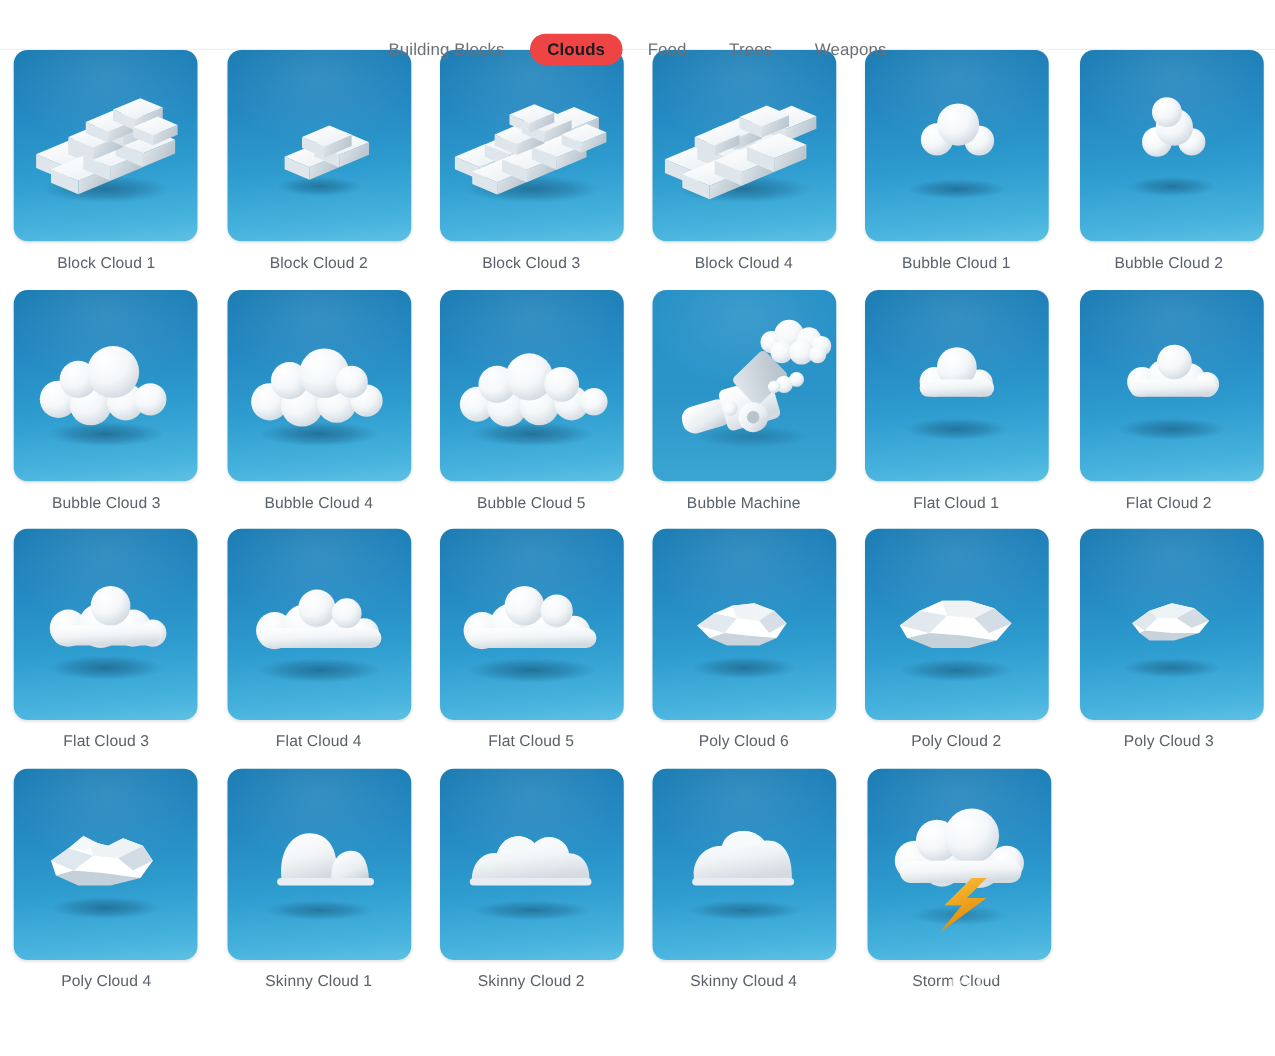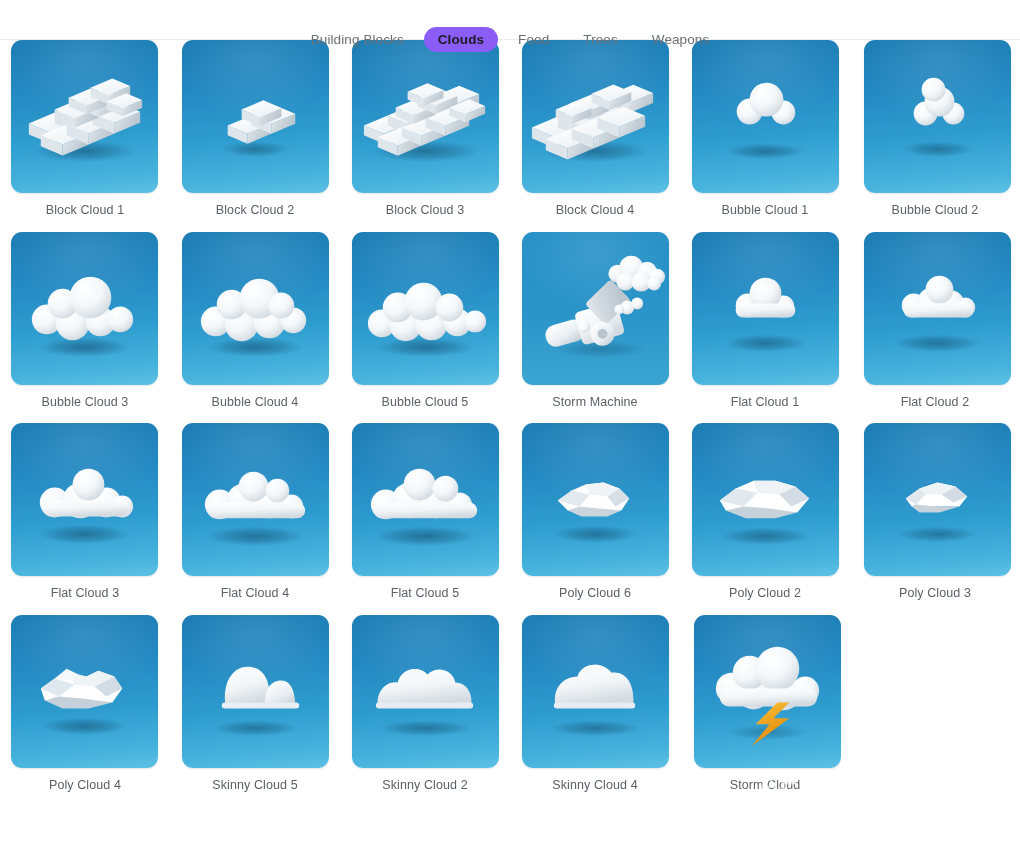--- a/index.html
+++ b/index.html
@@ -32,21 +32,21 @@
     color: #6b7077;
     padding: 6px 14px;
     border-radius: 14px;
     line-height: 1;
     white-space: nowrap;
     cursor: pointer;
     letter-spacing: .1px;
     margin-top: 40px;
   }
   .tab.active {
-    background: #8b5cf6;
+    background: #ef4444;
     color: #1b1d20;
     font-weight: bold;
   }
 
   
   #grid {
     position: relative;
     width: 1020px;
     padding: 0;
   }
@@ -353,21 +353,21 @@
             <circle cx="98" cy="78" r="5" fill="url(#gBall)"></circle>
             <circle cx="96" cy="42" r="9" fill="url(#gBall)"></circle>
             <circle cx="110" cy="36" r="12" fill="url(#gBall)"></circle>
             <circle cx="126" cy="40" r="10" fill="url(#gBall)"></circle>
             <circle cx="136" cy="45" r="8" fill="url(#gBall)"></circle>
             <circle cx="104" cy="50" r="9" fill="url(#gBall)"></circle>
             <circle cx="120" cy="50" r="10" fill="url(#gBall)"></circle>
             <circle cx="133" cy="52" r="7" fill="url(#gBall)"></circle>
           </svg>
         </div>
-        <div class="label">Storm Machine</div>
+        <div class="label">Bubble Machine</div>
       </div>
       <div class="cell">
         <div class="tile">
           <svg class="art" viewBox="0 0 148 154" preserveAspectRatio="xMidYMid meet">
             <ellipse cx="74" cy="112" rx="42" ry="9" fill="url(#gShadow)" opacity="0.85"></ellipse>
             <circle cx="56" cy="74" r="12" fill="url(#gBall)"></circle>
             <circle cx="92" cy="75" r="11" fill="url(#gBall)"></circle>
             <circle cx="74" cy="62" r="16" fill="url(#gBall)"></circle>
             <rect x="44" y="72" width="60" height="14" rx="7" fill="url(#gWhite)"></rect>
           </svg>
@@ -491,21 +491,21 @@
       </div>
       <div class="cell">
         <div class="tile">
           <svg class="art" viewBox="0 0 148 154" preserveAspectRatio="xMidYMid meet">
             <ellipse cx="74" cy="114" rx="44" ry="8" fill="url(#gShadow)" opacity="0.8"></ellipse>
             <path d="M44,92 C40,70 50,52 66,52 C82,52 88,66 88,80 L88,92 Z" fill="url(#gWhite)"></path>
             <path d="M84,92 C82,74 90,66 100,66 C110,66 114,78 114,92 Z" fill="url(#gWhite2)"></path>
             <rect x="40" y="88" width="78" height="6" rx="3" fill="#e8eef2"></rect>
           </svg>
         </div>
-        <div class="label">Skinny Cloud 5</div>
+        <div class="label">Skinny Cloud 1</div>
       </div>
       <div class="cell">
         <div class="tile">
           <svg class="art" viewBox="0 0 148 154" preserveAspectRatio="xMidYMid meet">
             <ellipse cx="74" cy="114" rx="48" ry="8" fill="url(#gShadow)" opacity="0.82"></ellipse>
             <path d="M26,92 C24,78 34,66 46,68 C50,54 66,50 76,60 C86,50 102,56 104,68 C116,68 122,80 120,92 Z" fill="url(#gWhite)"></path>
             <path d="M46,68 C50,54 66,50 76,60 C68,66 54,70 46,68 Z" fill="#f6f9fa"></path>
             <rect x="24" y="88" width="98" height="6" rx="3" fill="#e6ecf1"></rect>
           </svg>
         </div>

